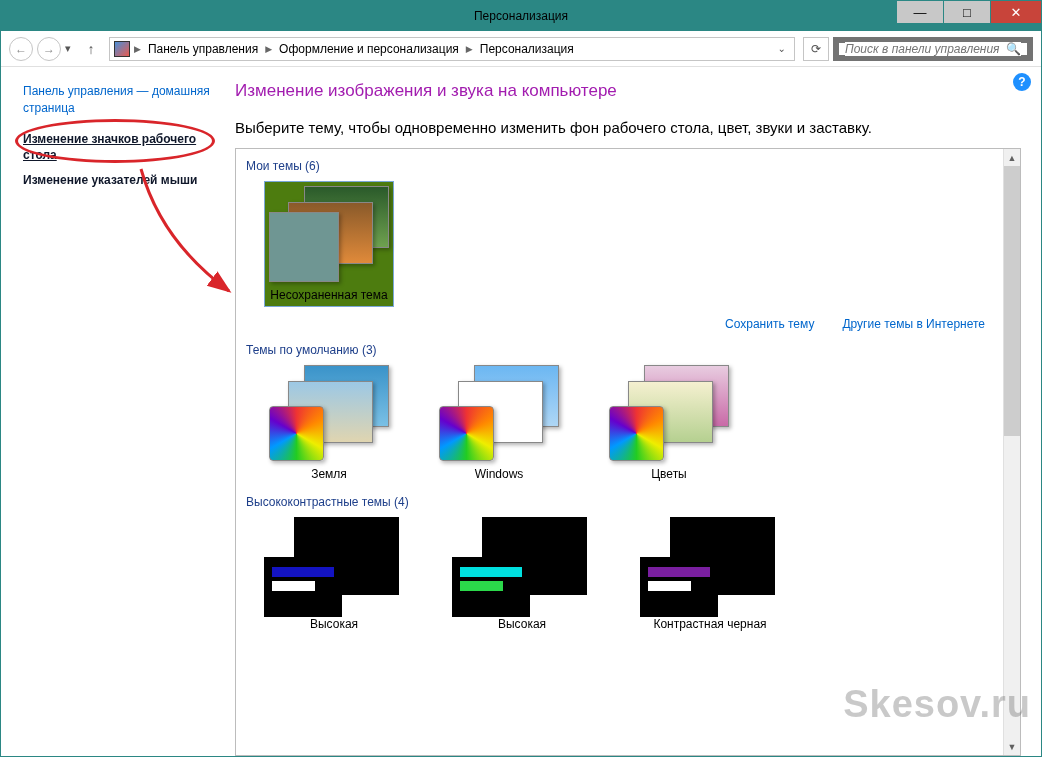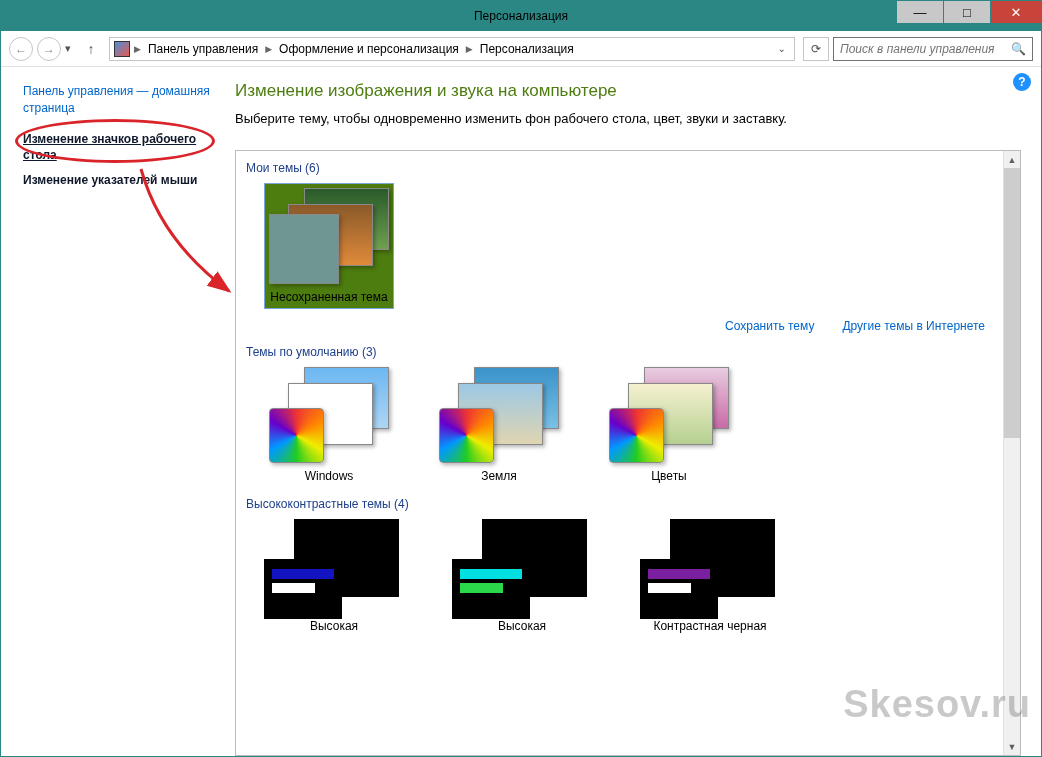--- a/index.html
+++ b/index.html
@@ -13,32 +13,32 @@
   .toolbar { height: 36px; display: flex; align-items: center; padding: 0 8px; border-bottom: 1px solid #e0e0e0; gap: 4px; background: #fff; }
   .nav-btn { width: 24px; height: 24px; border: 1px solid #c5c5c5; border-radius: 50%; display: flex; align-items: center; justify-content: center; color: #888; cursor: pointer; font-size: 12px; }
   .nav-chevron { width: 12px; color: #555; font-size: 11px; cursor: pointer; }
   .up-btn { width: 20px; height: 20px; display: flex; align-items: center; justify-content: center; color: #555; cursor: pointer; font-size: 14px; }
   .addressbar { flex: 1; height: 24px; border: 1px solid #c5c5c5; display: flex; align-items: center; padding: 0 4px; gap: 2px; font-size: 12px; margin: 0 4px; }
   .addr-icon { width: 16px; height: 16px; background: linear-gradient(135deg,#4a90d9,#e85a4f); border: 1px solid #333; }
   .addr-sep { color: #666; font-size: 9px; padding: 0 2px; }
   .addr-seg { cursor: pointer; padding: 2px 3px; }
   .addr-dropdown { margin-left: auto; color: #555; font-size: 10px; cursor: pointer; padding: 0 4px; }
   .refresh-btn { width: 26px; height: 24px; border: 1px solid #c5c5c5; display: flex; align-items: center; justify-content: center; color: #555; cursor: pointer; }
-  .searchbox { width: 200px; height: 24px; border: 1px solid #737373; display: flex; align-items: center; padding: 0 6px; color: #888; position: relative; }
+  .searchbox { width: 200px; height: 24px; border: 6px solid #737373; display: flex; align-items: center; padding: 0 6px; color: #888; position: relative; }
   .searchbox input { border: none; outline: none; width: 100%; font-style: italic; font-size: 12px; color: #888; font-family: inherit; }
   .search-icon { position: absolute; right: 6px; color: #555; }
   .body { display: flex; height: calc(100% - 66px); }
   .sidebar { width: 220px; padding: 16px 10px 16px 22px; font-size: 12px; }
   .sb-home { color: #0066cc; margin-bottom: 14px; line-height: 1.4; cursor: pointer; }
   .sb-link { color: #0f172a; margin-bottom: 8px; line-height: 1.4; cursor: pointer; font-weight: bold; }
   .sb-link.highlighted { text-decoration: underline; }
   .content { flex: 1; padding: 14px 20px 0 14px; position: relative; display: flex; flex-direction: column; }
   .help-icon { position: absolute; right: 10px; top: 6px; width: 18px; height: 18px; border-radius: 50%; background: #1e90ff; color: #fff; font-size: 12px; font-weight: bold; display: flex; align-items: center; justify-content: center; cursor: pointer; }
-  h1.page-title { color: #4d7c0f; font-weight: normal; font-size: 17px; margin-bottom: 10px; }
-  .subtitle { font-size: 13px; margin-bottom: 24px; }
+  h1.page-title { color: #a21caf; font-weight: normal; font-size: 17px; margin-bottom: 18px; }
+  .subtitle { font-size: 15px; margin-bottom: 12px; }
   .theme-box { border: 1px solid #bcbcbc; flex: 1; overflow: hidden; position: relative; display: flex; }
   .theme-scroll { overflow-y: hidden; flex: 1; padding: 6px 10px; }
   .scrollbar { width: 17px; background: #f0f0f0; border-left: 1px solid #e0e0e0; display: flex; flex-direction: column; }
   .sb-arrow { height: 17px; display: flex; align-items: center; justify-content: center; color: #606060; font-size: 9px; cursor: pointer; }
   .sb-thumb { background: #cdcdcd; flex: 1; margin: 0; cursor: pointer; max-height: 270px; }
   .section-title { color: #1e3f8a; font-size: 12px; margin: 4px 0 8px 0; }
   .theme-row { display: flex; gap: 40px; margin-left: 18px; }
   .theme-item { display: flex; flex-direction: column; align-items: center; width: 130px; }
   .theme-item.sel { border: 1px solid #7aa7d8; background: #4d7c0f; padding: 4px; }
   .theme-item .label { font-size: 12px; margin-top: 6px; text-align: center; }
@@ -123,33 +123,33 @@
 
           <div class="action-links">
             <span>Сохранить тему</span>
             <span>Другие темы в Интернете</span>
           </div>
 
           <div class="section-title">Темы по умолчанию (3)</div>
           <div class="theme-row">
             <div class="theme-item">
               <div class="theme-preview">
+                <div class="stack-img" style="right:0;top:0;width:85px;height:62px;background:linear-gradient(#3a93c9,#7ac0e5);"></div>
+                <div class="stack-img" style="right:16px;top:16px;width:85px;height:62px;background:linear-gradient(#9cc8e5,#e0d5b0);"></div>
+                <div class="stack-img" style="left:0;bottom:0;width:55px;height:55px;background:conic-gradient(#e33,#f80,#ee0,#2c2,#09f,#60c,#e33);border-radius:4px;"></div>
+              </div>
+              <div class="label">Земля</div>
+            </div>
+            <div class="theme-item">
+              <div class="theme-preview">
                 <div class="stack-img" style="right:0;top:0;width:85px;height:62px;background:linear-gradient(#6cb7f2,#aed6f5);"></div>
                 <div class="stack-img" style="right:16px;top:16px;width:85px;height:62px;background:#fff;"></div>
                 <div class="stack-img" style="left:0;bottom:0;width:55px;height:55px;background:conic-gradient(#e33,#f80,#ee0,#2c2,#09f,#60c,#e33);border-radius:4px;"></div>
               </div>
               <div class="label">Windows</div>
-            </div>
-            <div class="theme-item">
-              <div class="theme-preview">
-                <div class="stack-img" style="right:0;top:0;width:85px;height:62px;background:linear-gradient(#3a93c9,#7ac0e5);"></div>
-                <div class="stack-img" style="right:16px;top:16px;width:85px;height:62px;background:linear-gradient(#9cc8e5,#e0d5b0);"></div>
-                <div class="stack-img" style="left:0;bottom:0;width:55px;height:55px;background:conic-gradient(#e33,#f80,#ee0,#2c2,#09f,#60c,#e33);border-radius:4px;"></div>
-              </div>
-              <div class="label">Земля</div>
             </div>
             <div class="theme-item">
               <div class="theme-preview">
                 <div class="stack-img" style="right:0;top:0;width:85px;height:62px;background:linear-gradient(#e8cce0,#c96aa7);"></div>
                 <div class="stack-img" style="right:16px;top:16px;width:85px;height:62px;background:linear-gradient(#f5f0d0,#b5d090);"></div>
                 <div class="stack-img" style="left:0;bottom:0;width:55px;height:55px;background:conic-gradient(#e33,#f80,#ee0,#2c2,#09f,#60c,#e33);border-radius:4px;"></div>
               </div>
               <div class="label">Цветы</div>
             </div>
           </div>

